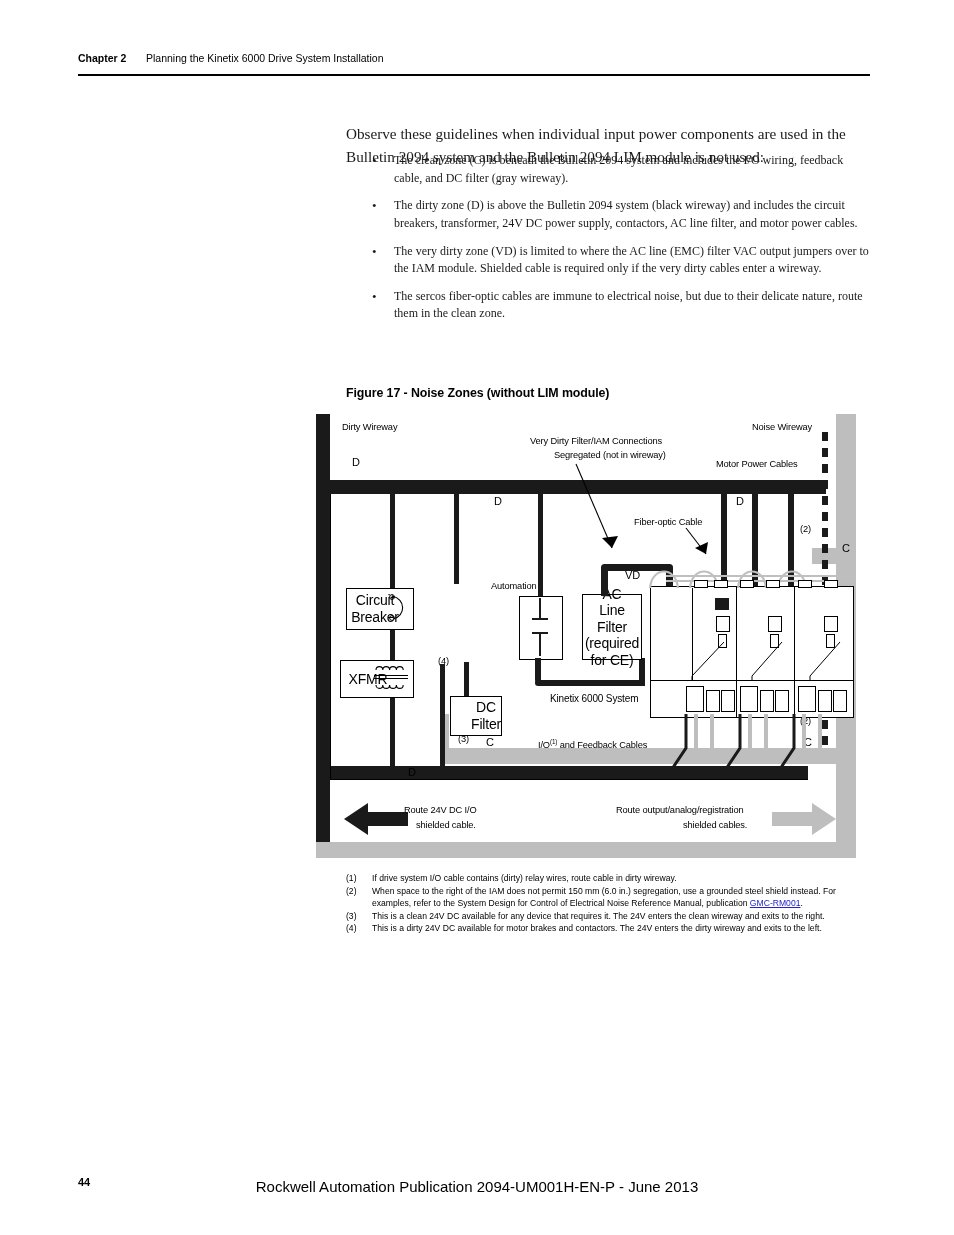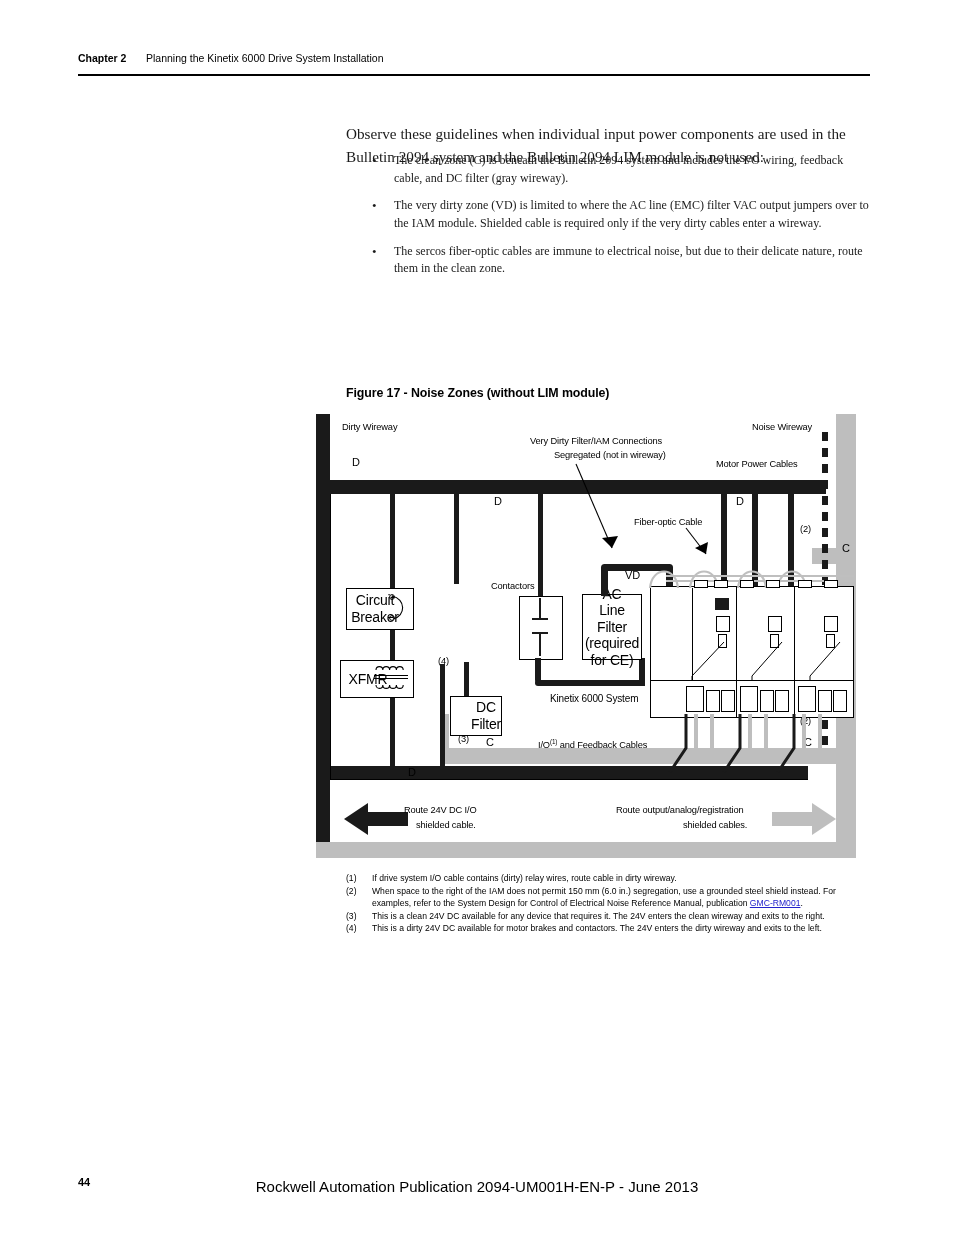--- a/index.html
+++ b/index.html
@@ -99,20 +99,21 @@
 
 <div id="chapter-header">
   <span class="ch-num">Chapter 2</span><span class="ch-title">Planning the Kinetix 6000 Drive System Installation</span>
 </div>
 <div id="header-rule"></div>
 
 <p id="intro">Observe these guidelines when individual input power components are used in the Bulletin 2094 system and the Bulletin 2094 LIM module is not used:</p>
 
 <ul class="guidelines">
   <li>The clean zone (C) is beneath the Bulletin 2094 system and includes the I/O wiring, feedback cable, and DC filter (gray wireway).</li>
+  <li>The dirty zone (D) is above the Bulletin 2094 system (black wireway) and includes the circuit breakers, transformer, 24V DC power supply, contactors, AC line filter, and motor power cables.</li>
   <li>The very dirty zone (VD) is limited to where the AC line (EMC) filter VAC output jumpers over to the IAM module. Shielded cable is required only if the very dirty cables enter a wireway.</li>
   <li>The sercos fiber-optic cables are immune to electrical noise, but due to their delicate nature, route them in the clean zone.</li>
 </ul>
 
 <div id="fig-caption">Figure 17 - Noise Zones (without LIM module)</div>
 
 <div id="figure">
 
   <div class="blk" style="left:0px;top:0px;width:14px;height:378px;"></div>
 
@@ -154,21 +155,21 @@
       <i></i>
       <i></i>
   </div>
 
   <div class="lbl" style="left:26px;top:8px;">Dirty Wireway</div>
   <div class="lbl" style="left:436px;top:8px;">Noise Wireway</div>
   <div class="lbl" style="left:214px;top:22px;">Very Dirty Filter/IAM Connections</div>
   <div class="lbl" style="left:238px;top:36px;">Segregated (not in wireway)</div>
   <div class="lbl" style="left:400px;top:45px;">Motor Power Cables</div>
   <div class="lbl" style="left:318px;top:103px;">Fiber-optic Cable</div>
-  <div class="lbl" style="left:175px;top:167px;">Contactors</div>
+  <div class="lbl" style="left:175px;top:167px;">Automation</div>
   <div class="lbl" style="left:234px;top:279px;font-size:10px;">Kinetix 6000 System</div>
 
   <div class="lbl" style="left:222px;top:324px;">
     <span>I/O</span><sup>(1)</sup> <span>and Feedback Cables</span>
   </div>
 
   <div class="zone" style="left:36px;top:42px;">D</div>
   <div class="zone" style="left:178px;top:81px;">D</div>
   <div class="zone" style="left:420px;top:81px;">D</div>
   <div class="zone" style="left:92px;top:352px;">D</div>

